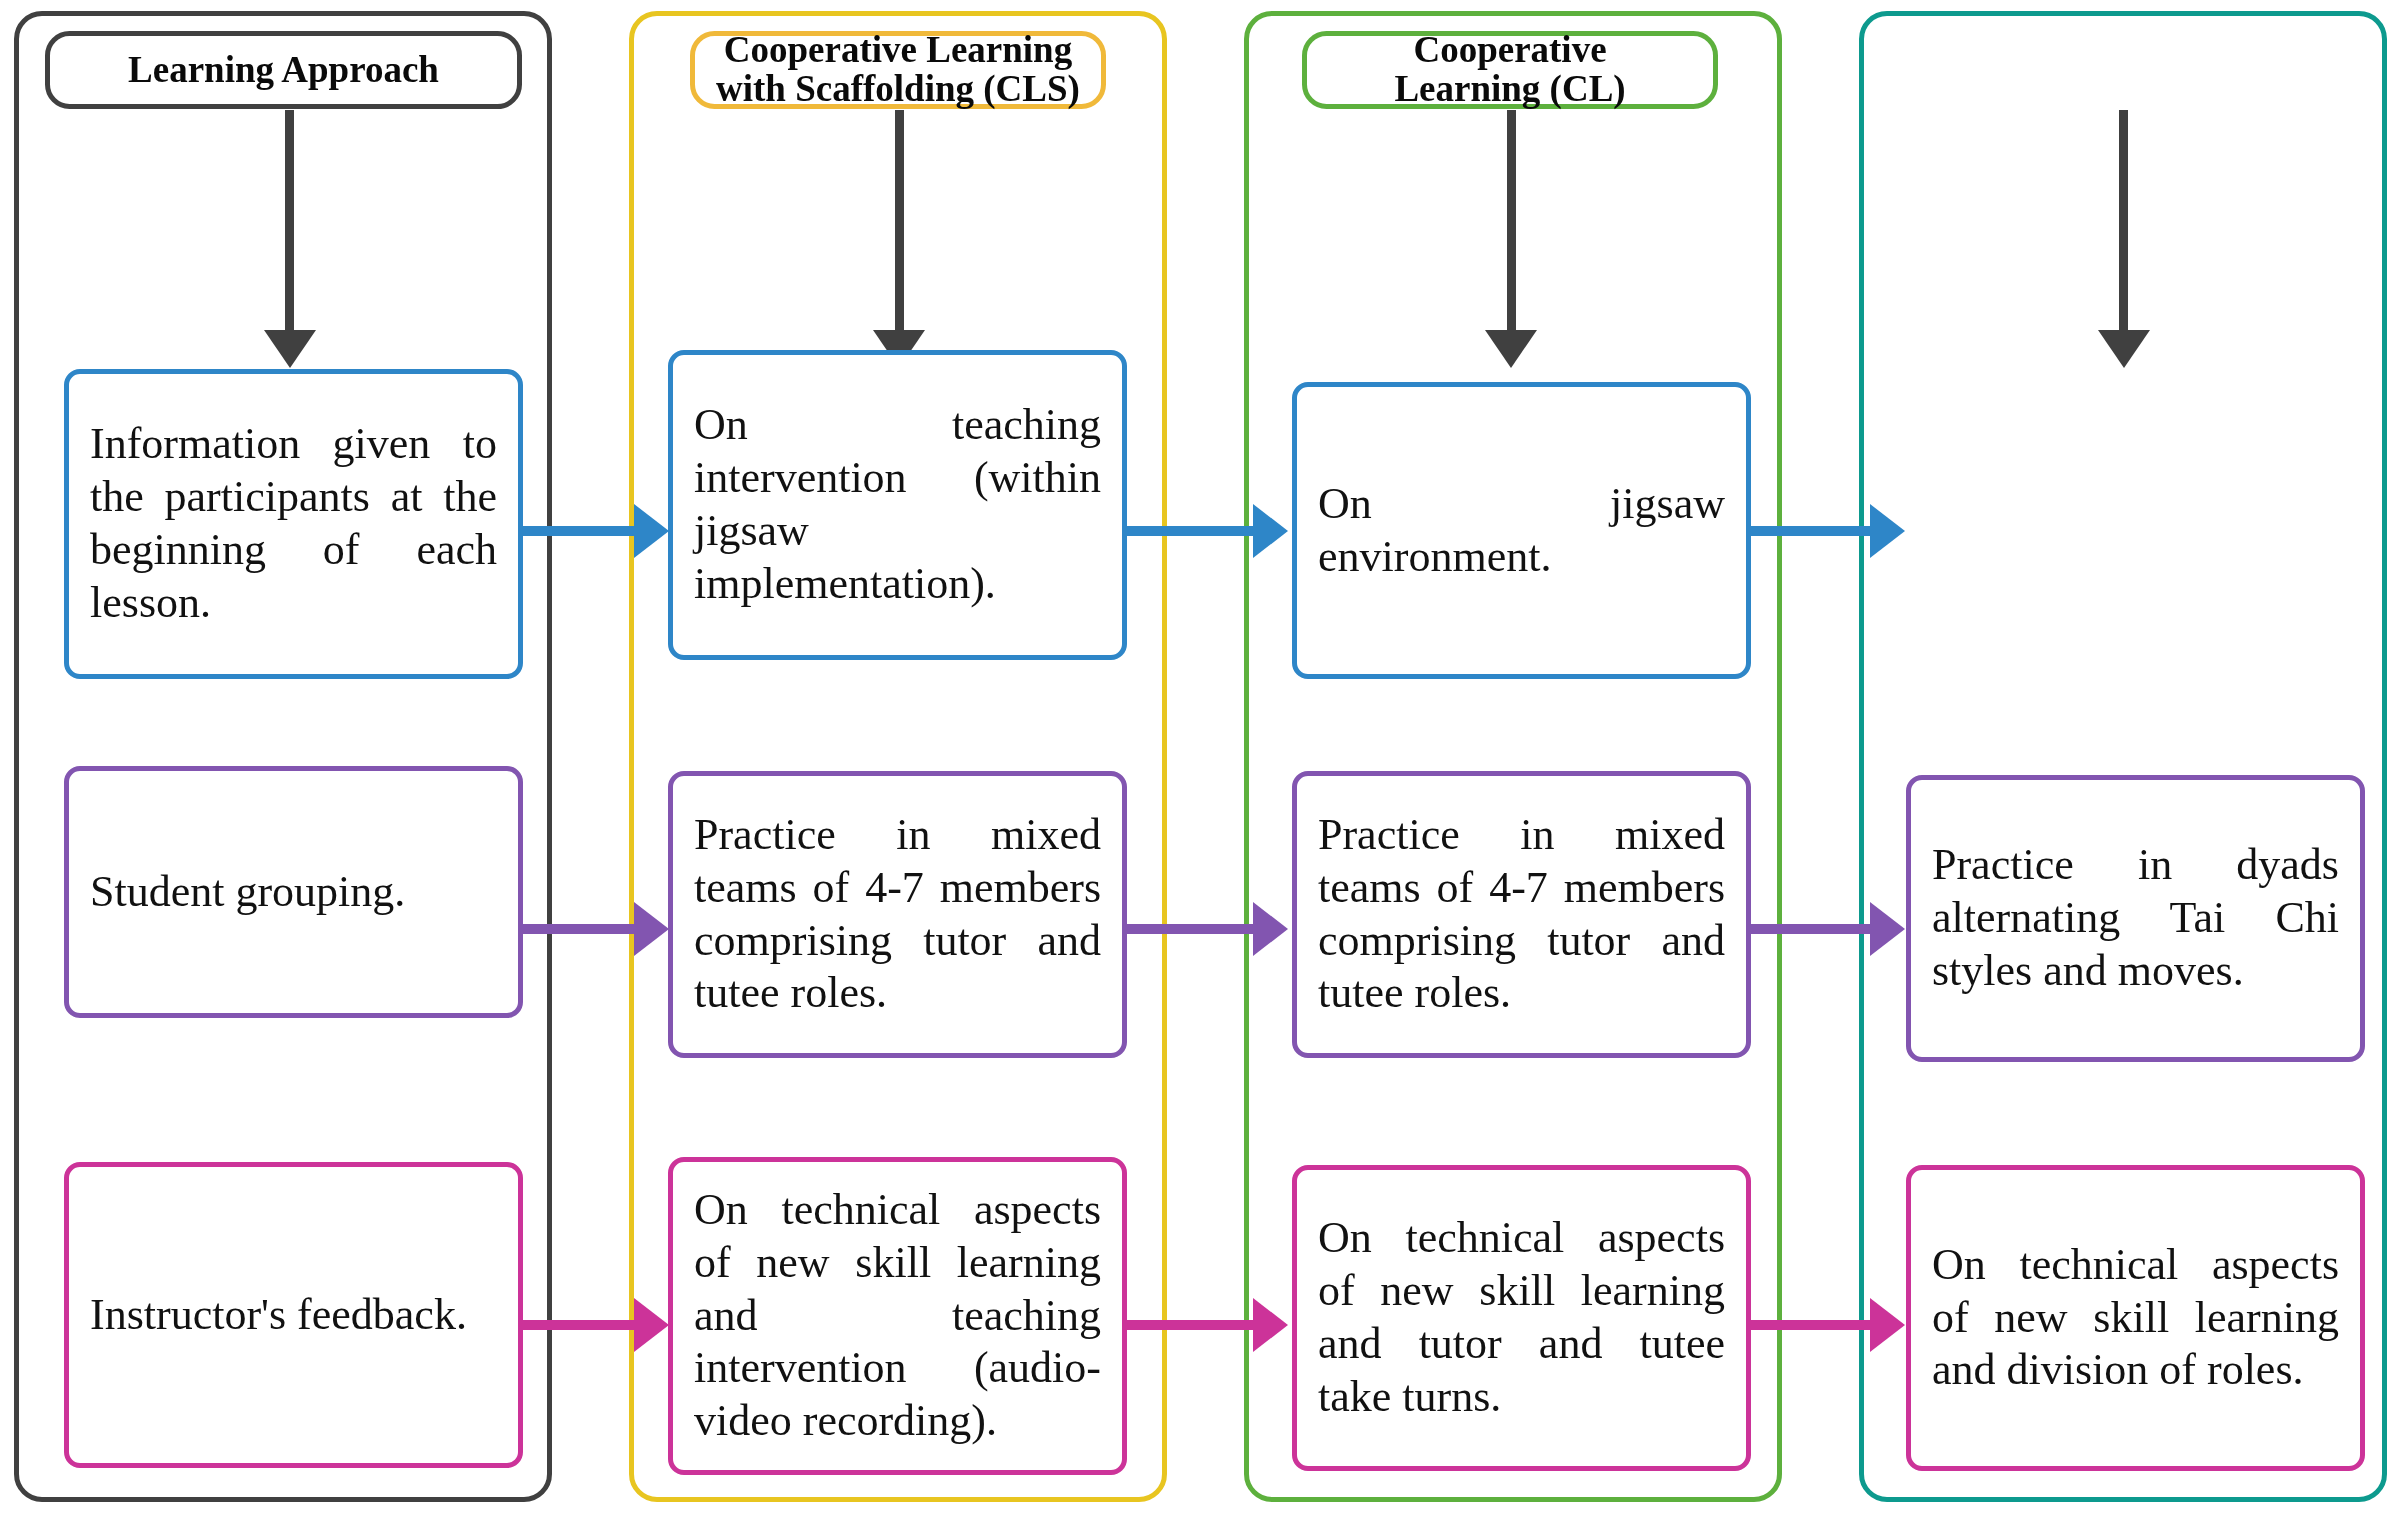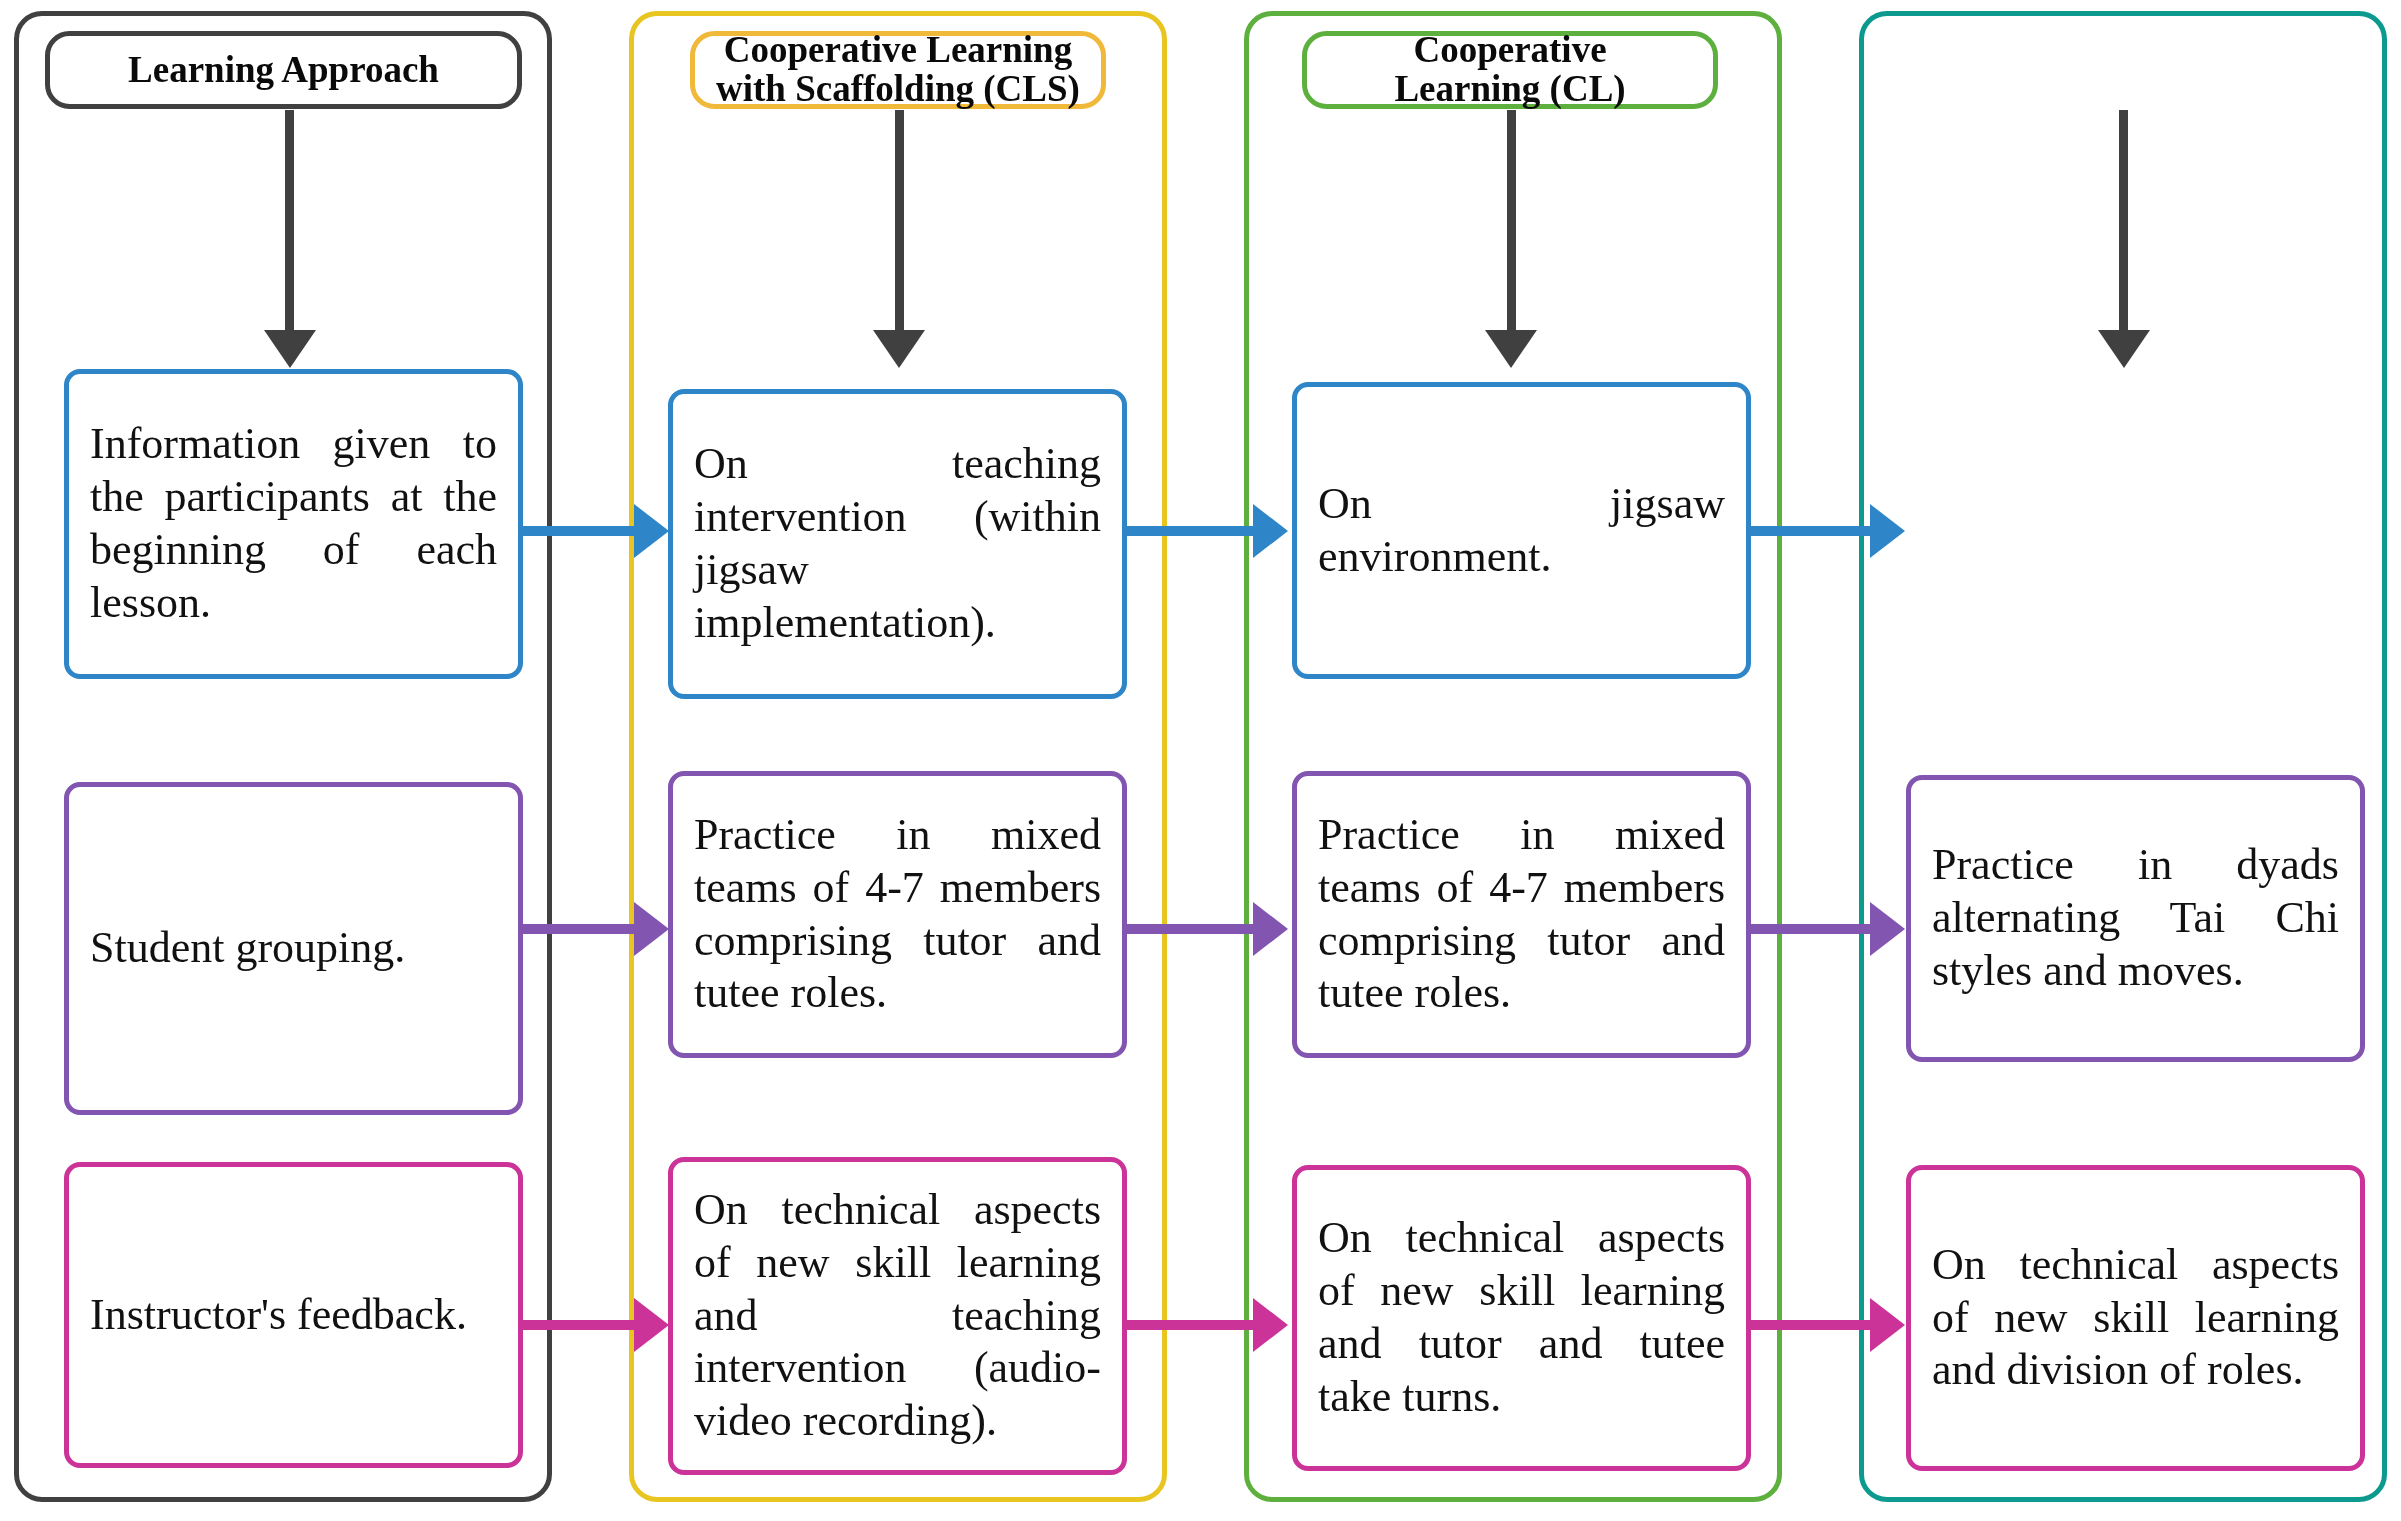--- a/index.html
+++ b/index.html
@@ -129,41 +129,41 @@
   <div class="vconn" style="left:1507px;top:110px;height:226px;"></div>
   <div class="vhead" style="left:1485px;top:330px;"></div>
 
   <div class="vconn" style="left:2119px;top:110px;height:226px;"></div>
   <div class="vhead" style="left:2098px;top:330px;"></div>
 
   <div class="card row1" style="left:64px;top:369px;width:459px;height:310px;">
     <span class="ctxt">Information given to the participants at the beginning of each lesson.</span>
   </div>
 
-  <div class="card row1" style="left:668px;top:389px;width:459px;height:310px;">
+  <div class="card row1" style="left:668px;top:350px;width:459px;height:310px;">
     <span class="ctxt">On teaching intervention (within jigsaw implementation).</span>
   </div>
 
   <div class="card row1" style="left:1292px;top:382px;width:459px;height:297px;">
     <span class="ctxt">On jigsaw environment.</span>
   </div>
 
 
   <div class="blue">
     <div class="hconn" style="left:522px;top:526px;width:116px;"></div>
     <div class="hhead" style="left:634px;top:504px;"></div>
 
     <div class="hconn" style="left:1127px;top:526px;width:128px;"></div>
     <div class="hhead" style="left:1253px;top:504px;"></div>
 
     <div class="hconn" style="left:1751px;top:526px;width:122px;"></div>
     <div class="hhead" style="left:1870px;top:504px;"></div>
   </div>
 
-  <div class="card row2 nojust" style="left:64px;top:766px;width:459px;height:333px;margin-top:16px;">
+  <div class="card row2 nojust" style="left:64px;top:766px;width:459px;height:252px;">
     <span class="ctxt">Student grouping.</span>
   </div>
 
   <div class="card row2" style="left:668px;top:771px;width:459px;height:287px;">
     <span class="ctxt">Practice in mixed teams of 4-7 members comprising tutor and tutee roles.</span>
   </div>
 
   <div class="card row2" style="left:1292px;top:771px;width:459px;height:287px;">
     <span class="ctxt">Practice in mixed teams of 4-7 members comprising tutor and tutee roles.</span>
   </div>

